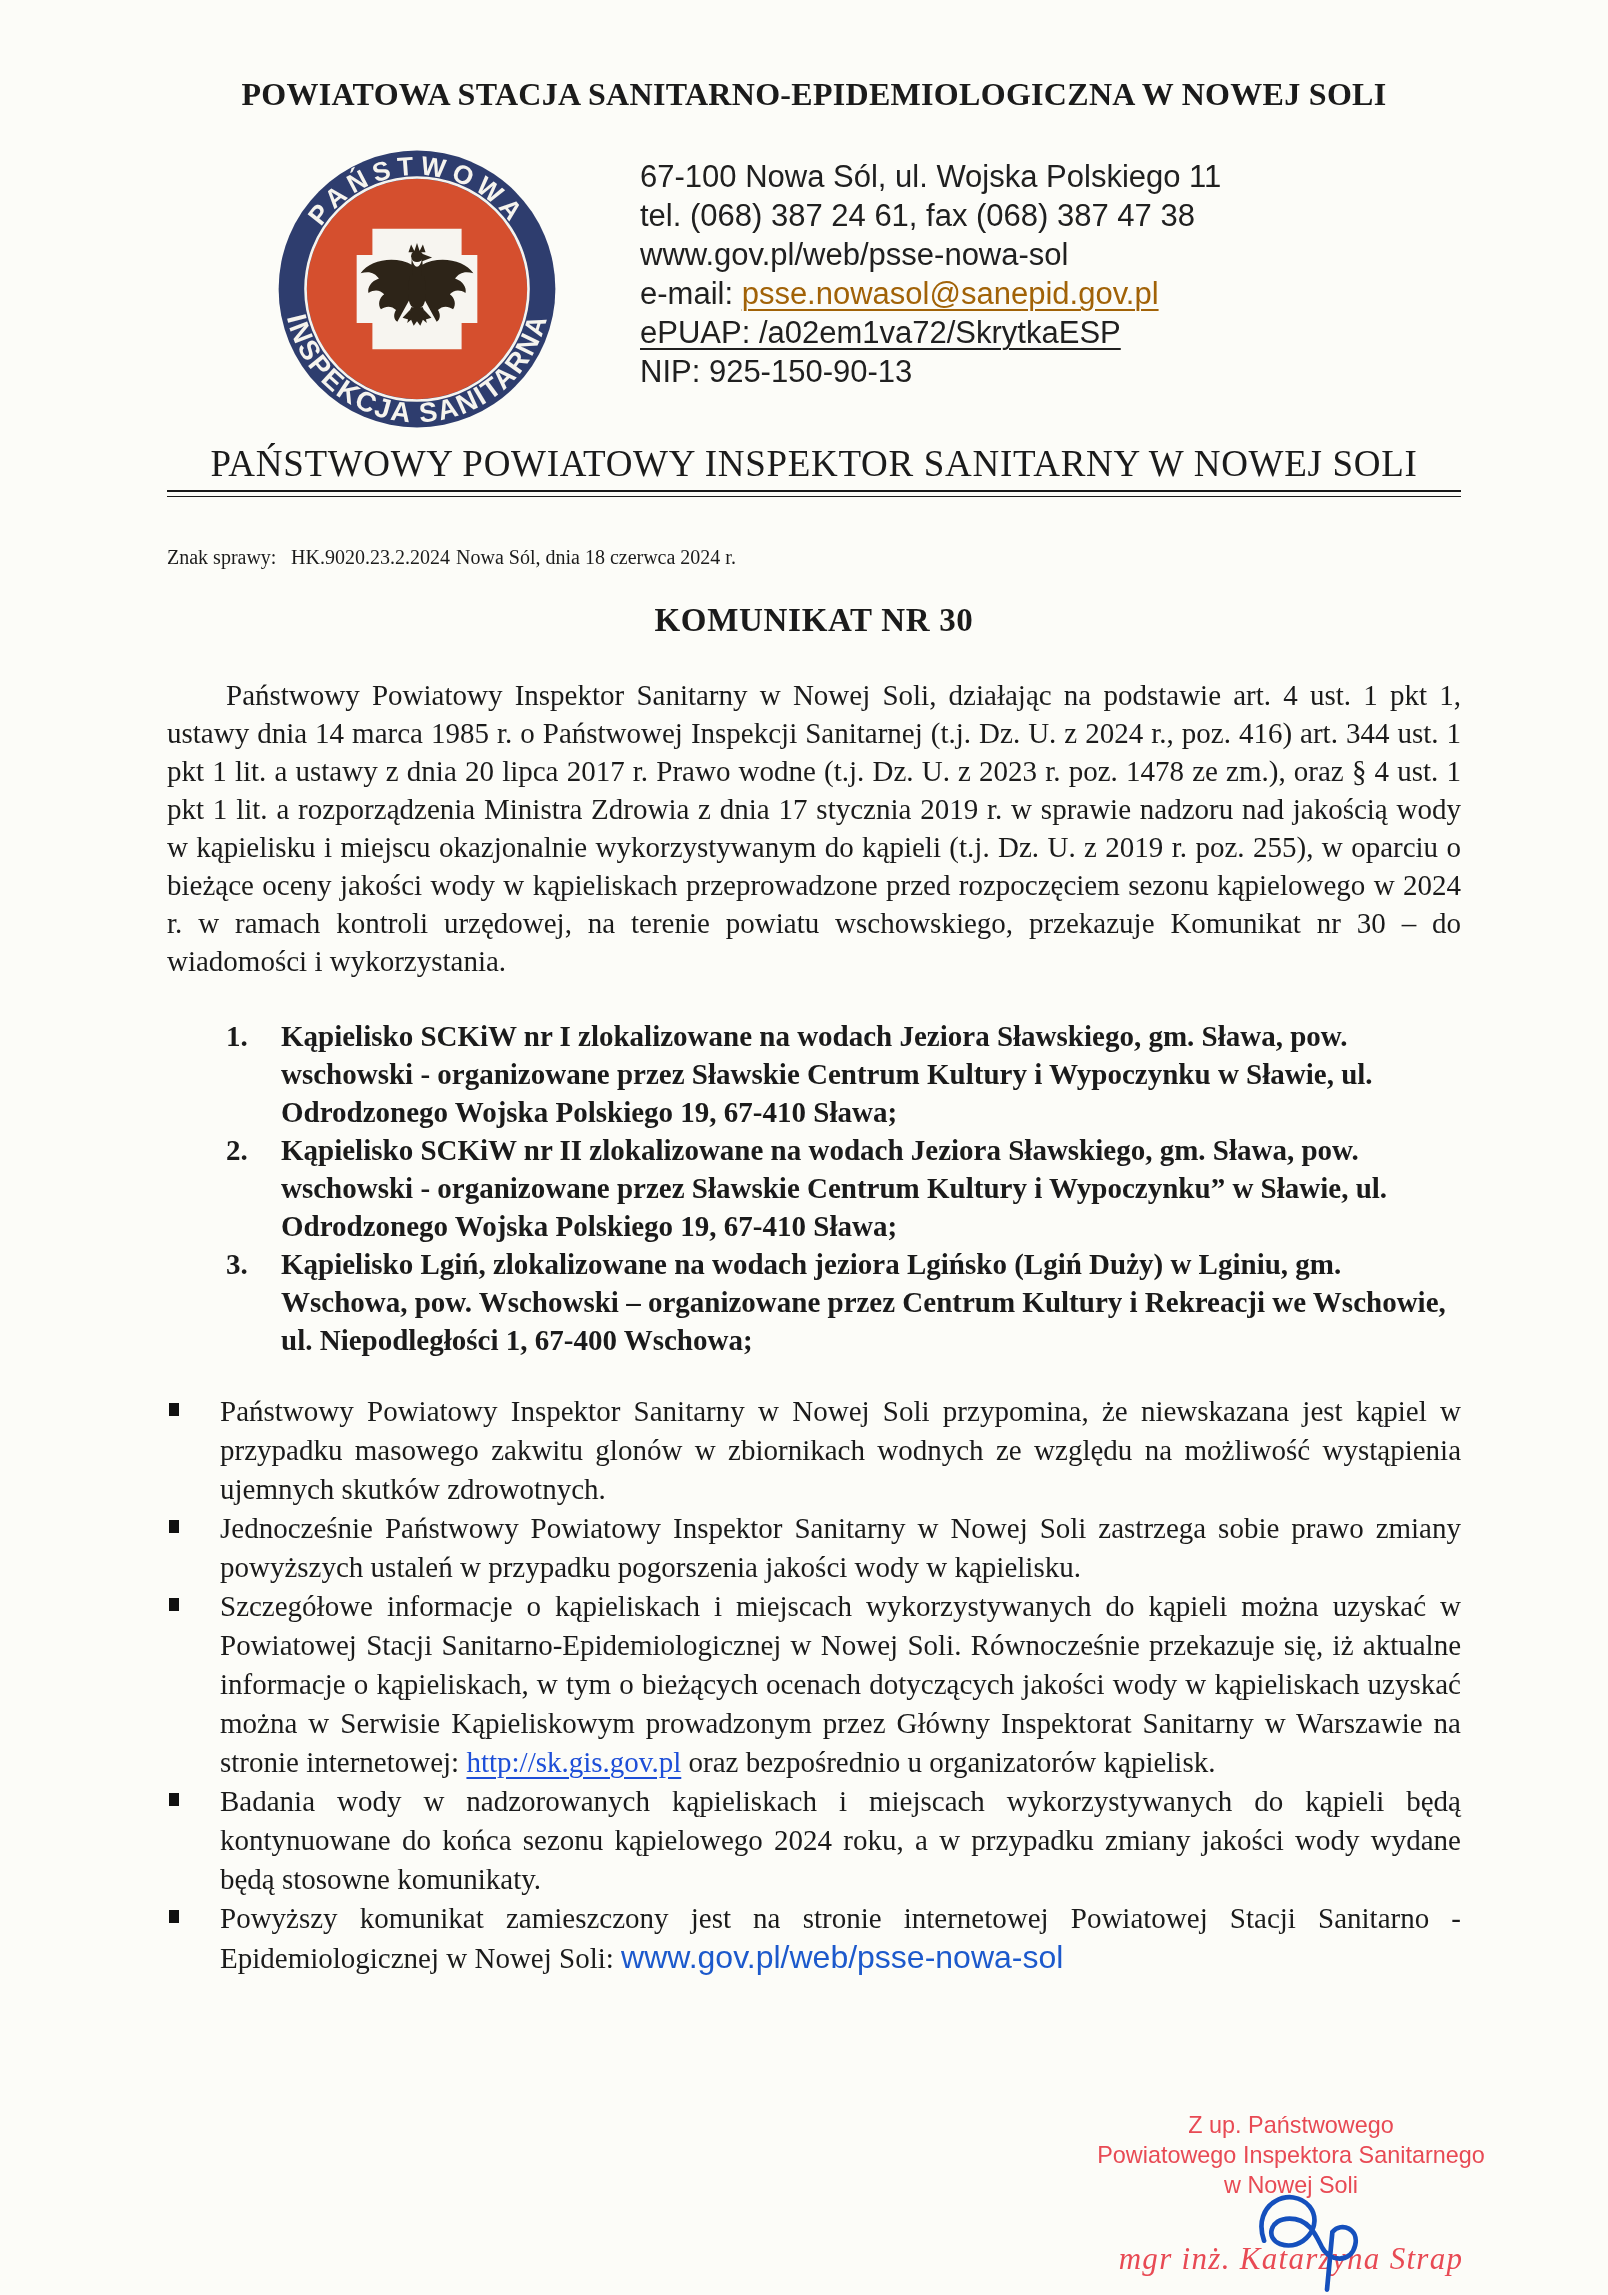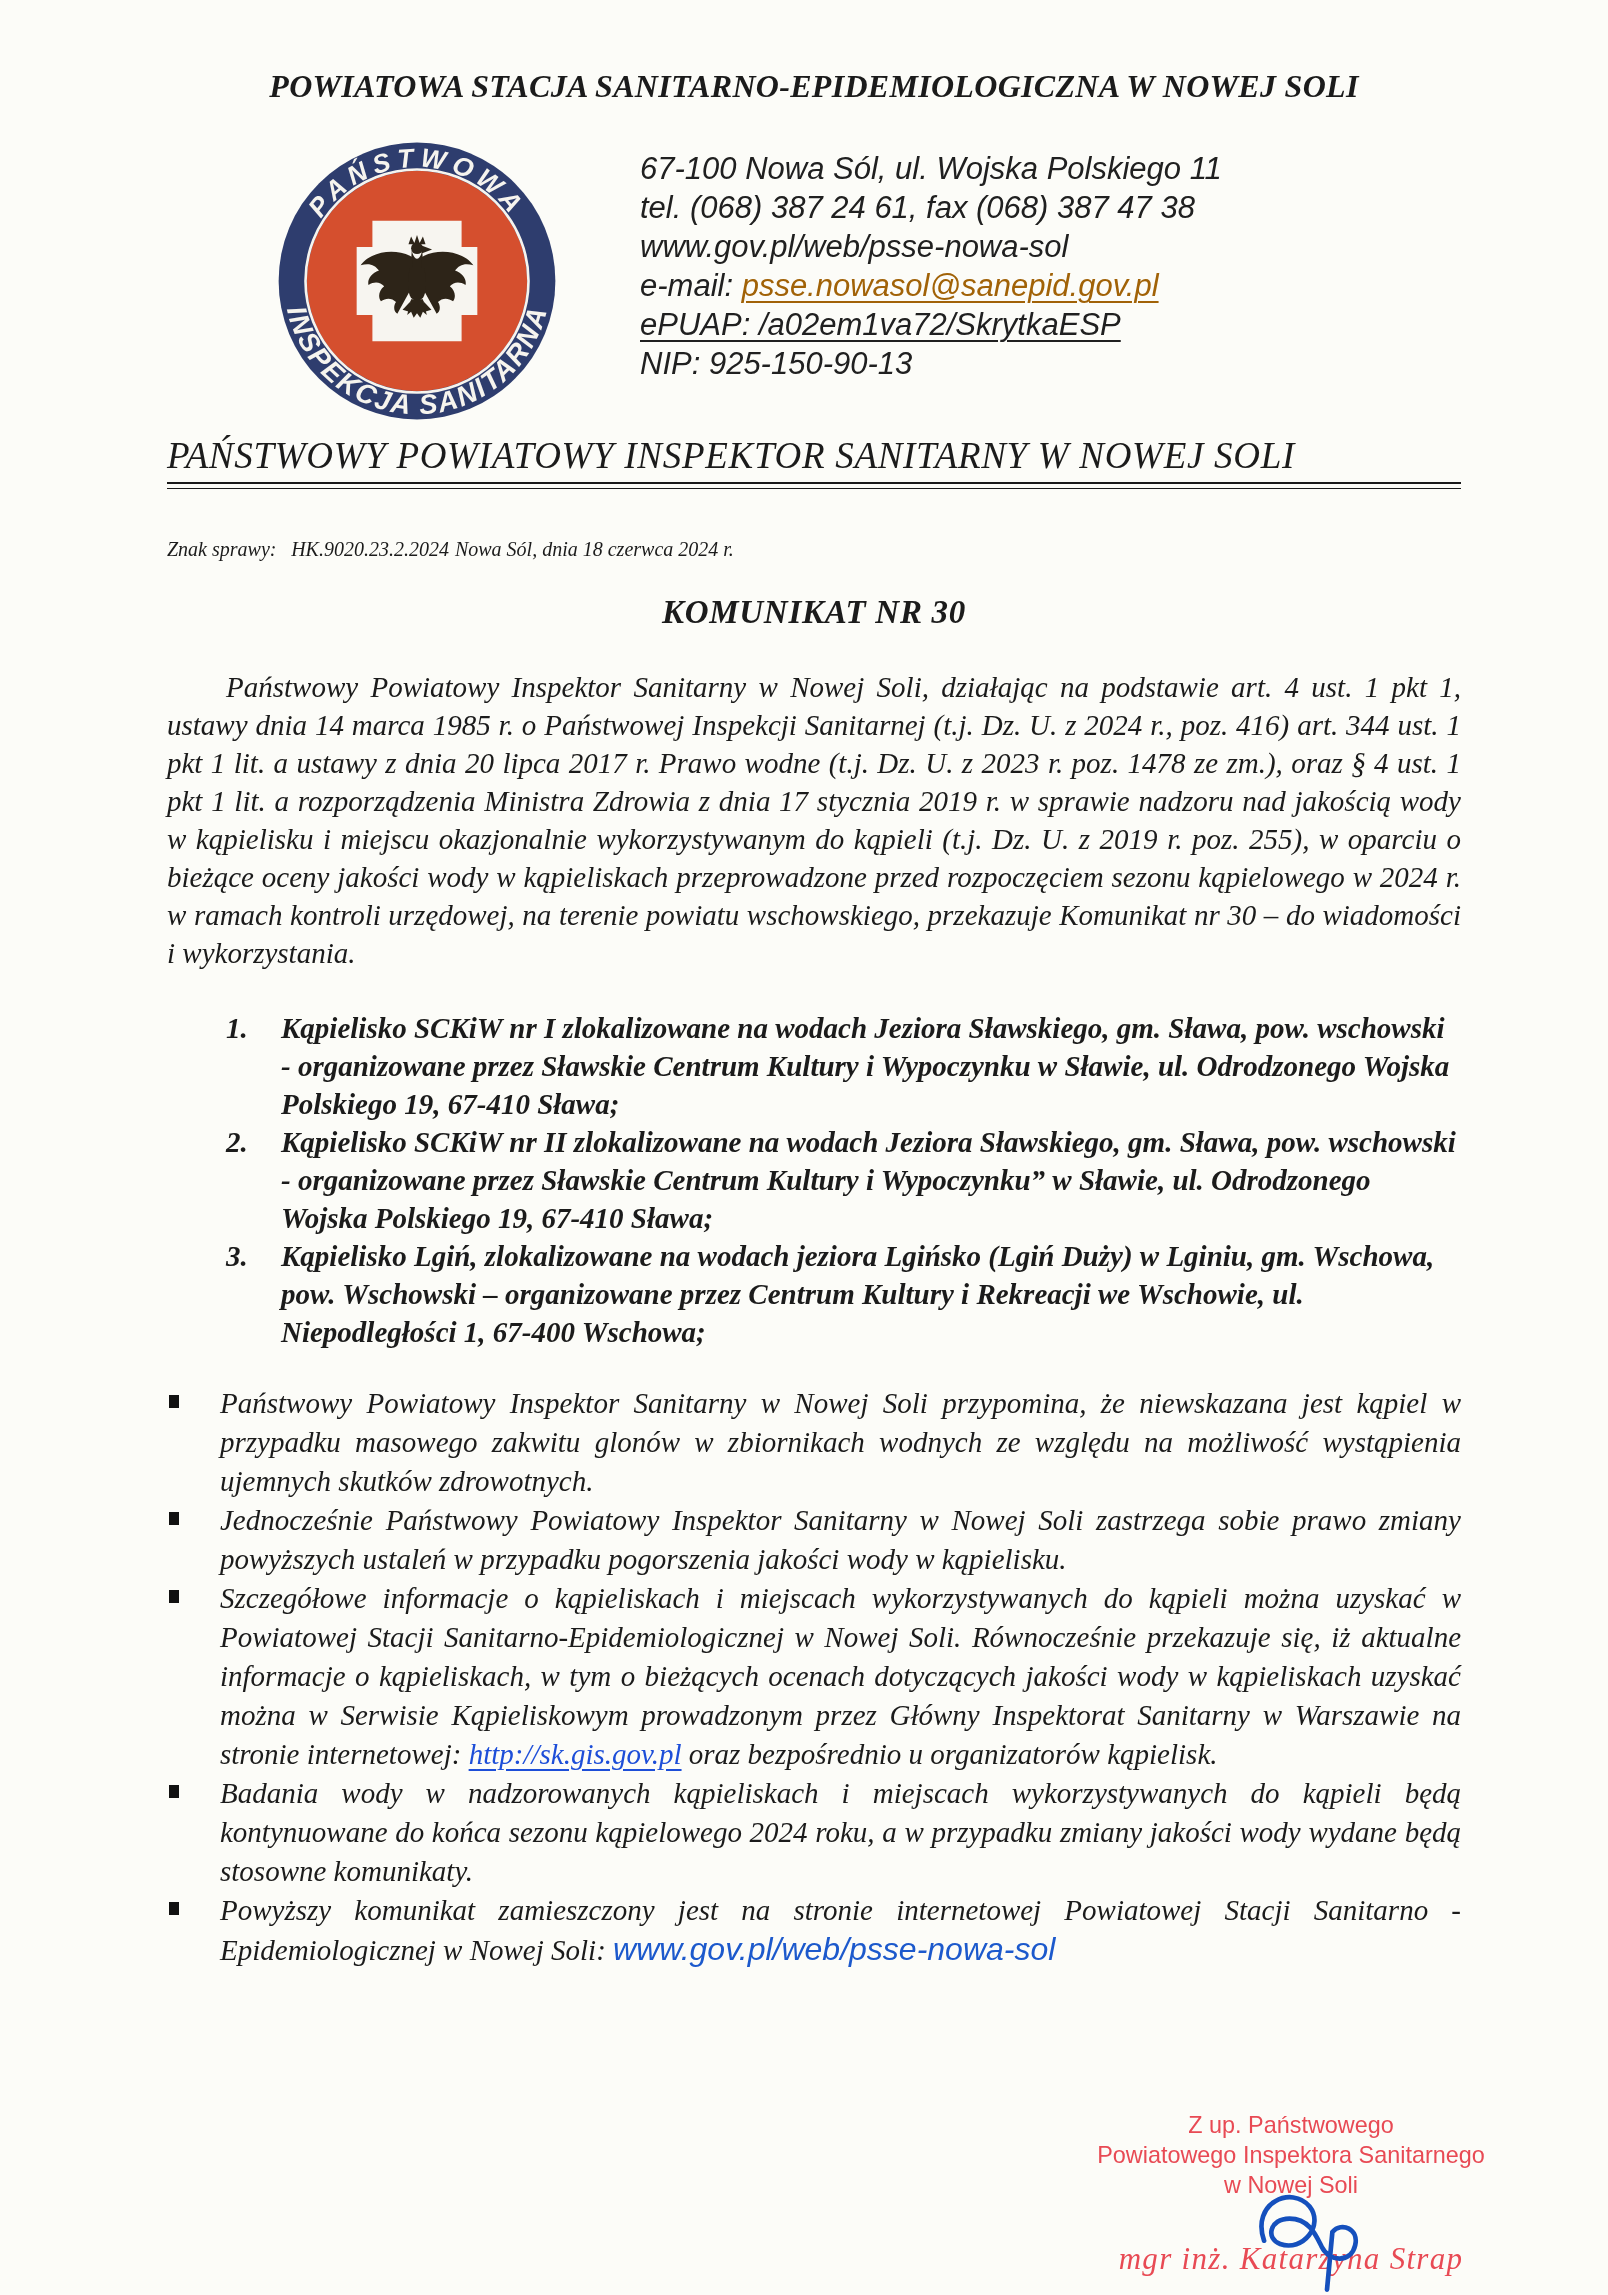--- a/index.html
+++ b/index.html
@@ -5,21 +5,21 @@
   html,body{margin:0;padding:0;background:#888;}
   .page{
     position:relative;
     width:1609px;height:2295px;
     margin:0 auto;
     background:#fcfcf8;
     font-family:"Liberation Serif",serif;
     color:#1b1b1b;
     overflow:hidden;
   }
-  .content{position:absolute;left:167px;right:148px;top:4px;font-style:italic;}
+  .content{position:absolute;left:167px;right:148px;top:12px;}
 
   .org-title{
     margin-top:64px;
     text-align:center;
     font-weight:bold;
     font-size:32px;
     letter-spacing:0.3px;
     white-space:nowrap;
   }
 
@@ -38,20 +38,21 @@
   .link-email{
     color:#a16207;
     text-decoration:underline;
     text-decoration-thickness:2px;
     text-underline-offset:4.7px;
     cursor:pointer;
   }
 
   .title-bar{
     margin-top:8px;
+    text-align:center;
     font-size:37px;
     letter-spacing:0.7px;
     white-space:nowrap;
   }
   .double-rule{
     margin-top:5.3px;
     height:3.3px;
     border-top:2.7px solid #1a1a1a;
     border-bottom:1.3px solid #1a1a1a;
   }

